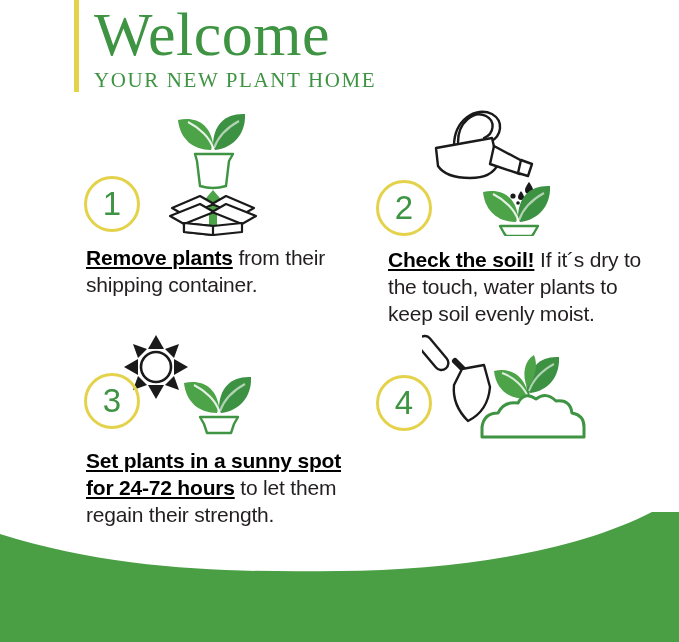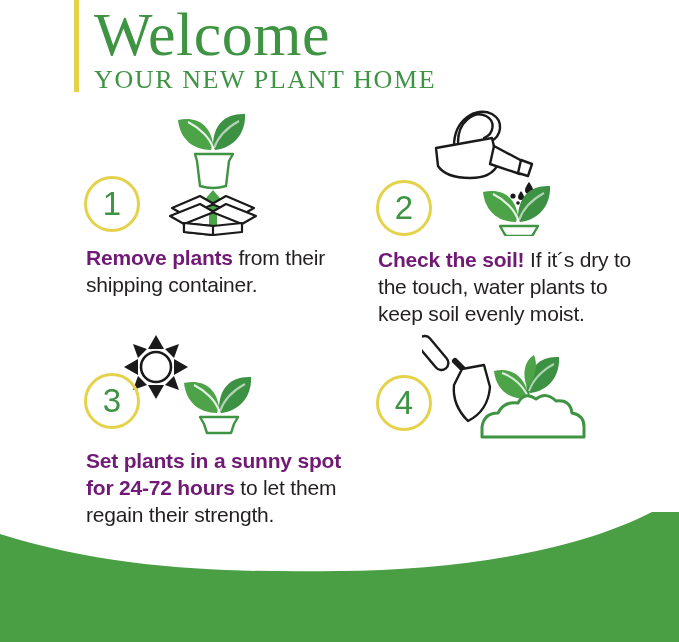--- a/index.html
+++ b/index.html
@@ -41,21 +41,21 @@
     font-size: 62px;
     line-height: 64px;
     color: #3E9442;
     font-weight: 400;
     letter-spacing: 0.5px;
     margin: 0;
     padding-top: 2px;
   }
   #welcome-subtitle {
     font-family: "Liberation Serif", serif;
-    font-size: 26px;
+    font-size: 21px;
     line-height: 24px;
     color: #3E9442;
     letter-spacing: 1.6px;
     margin: 0;
     padding-top: 2px;
   }
 
   
   #steps {
     position: absolute;
@@ -93,37 +93,38 @@
     font-weight: 400;
   }
   .step-text {
     font-family: "Liberation Sans", sans-serif;
     font-size: 21px;
     line-height: 27px;
     color: #231F20;
     letter-spacing: -0.2px;
   }
   .step-text b {
-    color: #701a75;
+    color: #000000;
     font-weight: 700;
+    text-decoration: underline;
   }
 
   
   #step-1 { left: 78px; top: 0;   width: 270px; }
   #step-2 { left: 374px; top: 0;  width: 280px; }
   #step-3 { left: 78px; top: 231px; width: 270px; }
   #step-4 { left: 374px; top: 231px; width: 280px; }
 
   #step-1 .badge { left: 6px;  top: 72px; }
   #step-2 .badge { left: 2px;  top: 76px; }
   #step-3 .badge { left: 6px;  top: 38px; }
   #step-4 .badge { left: 2px;  top: 40px; }
 
   #step-1 .step-text { position: absolute; left: 8px; top: 140px; width: 262px; }
-  #step-2 .step-text { position: absolute; left: 4px; top: 142px; width: 278px; }
+  #step-2 .step-text { position: absolute; left: 14px; top: 142px; width: 278px; }
   #step-3 .step-text { position: absolute; left: 8px; top: 112px; width: 262px; }
   #step-4 .step-text { position: absolute; left: 2px; top: 112px; width: 278px; }
 
   
   #bottom-wave {
     position: absolute;
     left: 0;
     bottom: 0;
     width: 679px;
     height: 130px;

